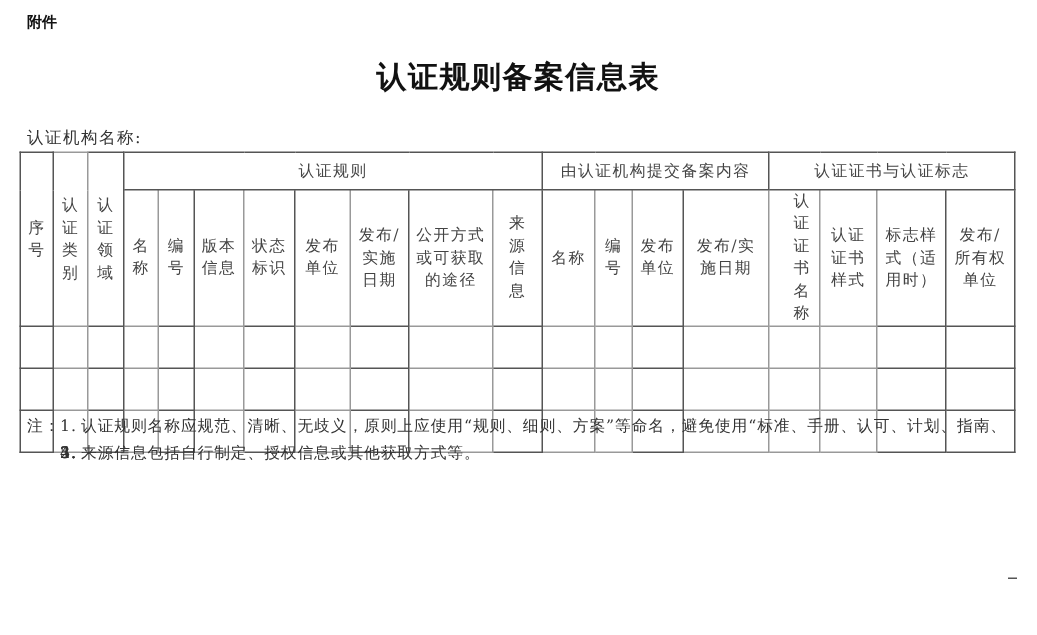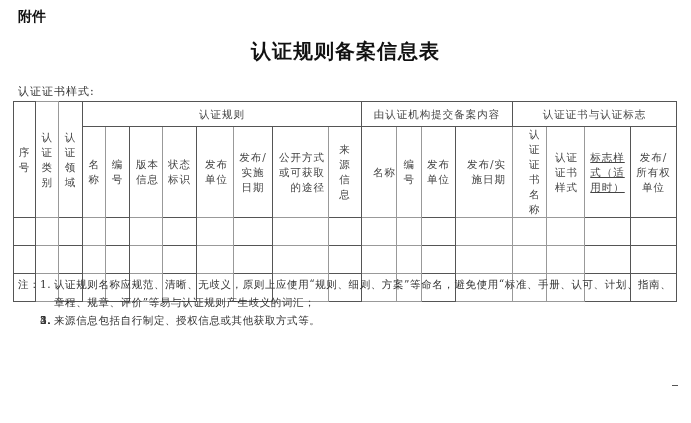--- a/index.html
+++ b/index.html
@@ -1,42 +1,42 @@
 <!DOCTYPE html>
 <html><head>
 <meta charset="utf-8">
 <style>
   html, body { margin:0; padding:0; background:#fff; }
   body { width:691px; height:423px; position:relative; overflow:hidden;
          font-family:"DejaVu Serif","Liberation Serif",serif; color:#222; }
   .attach { position:absolute; left:18px; top:8px; font-family:"DejaVu Sans","Liberation Sans",sans-serif;
-            font-size:14px; font-weight:bold; color:#111; }
+            font-size:10px; font-weight:bold; color:#111; }
   .title { position:absolute; left:0; width:691px; top:38px; text-align:center;
            font-size:20px; font-weight:bold; color:#111; letter-spacing:1px; }
   .org { position:absolute; left:18px; top:84px; font-size:11px; color:#333; letter-spacing:1px; }
   table { position:absolute; left:13px; top:101px; border-collapse:collapse; table-layout:fixed;
           width:664px; font-size:10.5px; color:#444; }
   td, th { border:1px solid #555; text-align:center; vertical-align:middle; padding:0;
            font-weight:normal; line-height:15px; letter-spacing:1px; }
-  th.light, td.light { border-color:#999;text-align:right; }
+  th.light, td.light { border-color:#999; }
   .hgroup { height:25px; }
   .hsub { height:56px; }
   tr.data td { height:27px; }
   .notes { position:absolute; left:18px; top:275px; font-size:10.5px; color:#333; line-height:18px; letter-spacing:0.6px; }
   .note { position:relative; padding-left:24px; white-space:nowrap; }
   .note .num { position:absolute; left:4px; }
   .cont { padding-left:48px; }
   .dash { position:absolute; left:672px; top:385px; width:6px; height:1px; background:#555; }
 </style>
 </head>
 <body>
 
 <div class="attach">附件</div>
 <div class="title">认证规则备案信息表</div>
-<div class="org">认证证书样式:</div>
+<div class="org">认证机构名称:</div>
 
 <table>
   <colgroup>
     <col style="width:22px">
       <col style="width:23px">
       <col style="width:24px">
     <col style="width:23px">
       <col style="width:24px">
       <col style="width:33px">
       <col style="width:34px">
@@ -70,21 +70,21 @@
       <th class="light" style="padding:0 5px;">发布单位</th>
       <th style="padding:0 3px;">发布/实施日期</th>
       <th class="light" style="padding:0 3px;">公开方式或可获取的途径</th>
       <th style="padding:0 5px;">来源信息</th>
       <th class="light">名称</th>
       <th class="light" style="padding:0 6px;">编号</th>
       <th style="padding:0 4px;">发布单位</th>
       <th class="light" style="padding:0 6px;">发布/实施日期</th>
       <th class="light" style="padding:0 16px;">认证证书名称</th>
       <th class="light" style="padding:0 6px;">认证证书样式</th>
-      <th style="padding:0 3px;text-decoration:underline;">标志样式（适用时）</th>
+      <th style="padding:0 3px;">标志样式（适用时）</th>
       <th style="padding:0 4px;">发布/所有权单位</th>
     </tr>
   </thead>
   <tbody>
     <tr class="data">
       <td></td>
       <td class="light"></td>
       <td></td>
       <td class="light"></td>
       <td></td>
@@ -147,23 +147,20 @@
     </tr>
   </tbody>
 </table>
 
 <div class="notes">
   <div class="note">
     <span class="num" style="left:0;">注：</span>
     <span class="num" style="left:22px;">1.</span>
     <span style="margin-left:12px;margin-top:20px;">认证规则名称应规范、清晰、无歧义，原则上应使用“规则、细则、方案”等命名，避免使用“标准、手册、认可、计划、指南、</span>
   </div>
-  <div class="note cont">
-    <span style="margin-left:-12px;">章程、规章、评价”等易与认证规则产生歧义的词汇；</span>
-  </div>
   <div class="note">
     <span class="num" style="left:22px;">2.</span>
   </div>
   <div class="note">
     <span class="num" style="left:22px;">3.</span>
   </div>
   <div class="note">
     <span class="num" style="left:22px;">4.</span>
   </div>
   <div class="note">

